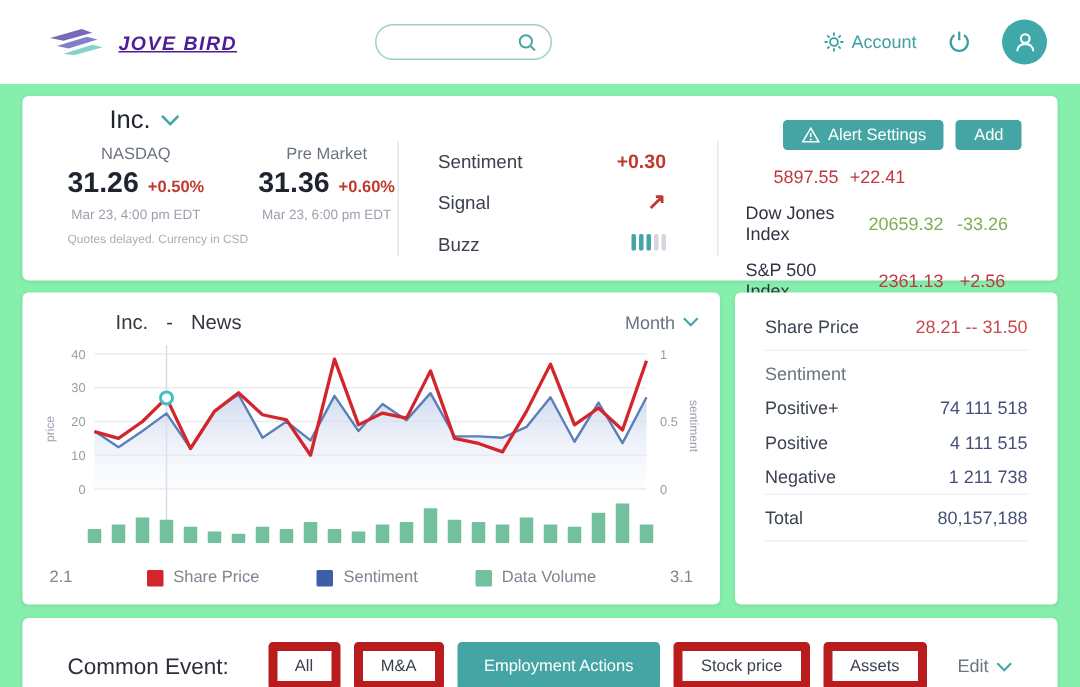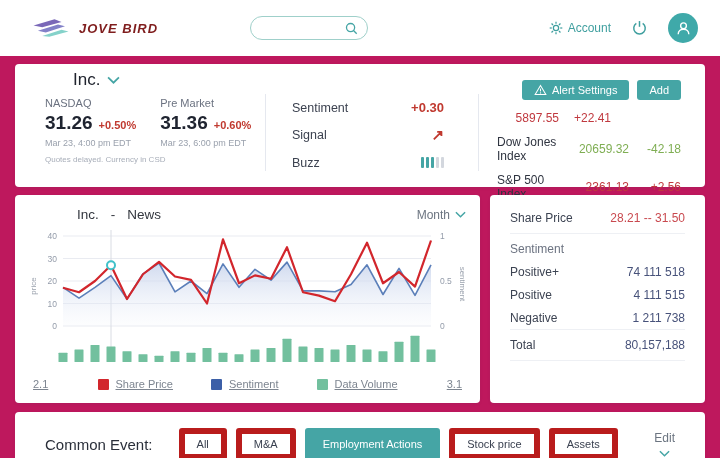--- a/index.html
+++ b/index.html
@@ -1,35 +1,35 @@
 <!DOCTYPE html>
 <html><head>
 <meta charset="utf-8">
 <style>
   html,body{margin:0;padding:0;}
   body{width:720px;height:458px;overflow:hidden;background:#fff;
        font-family:"Liberation Sans", sans-serif;-webkit-font-smoothing:antialiased;color:#333;}
   
   .topbar{height:56px;display:flex;align-items:center;padding:0 22px;box-sizing:border-box;background:#fff;}
   .logo{display:flex;align-items:center;gap:7px;margin-left:8px;}
-  .brand{font-weight:bold;font-style:italic;font-size:13px;letter-spacing:1px;color:#7f1d1d;}
+  .brand{font-weight:bold;font-style:italic;font-size:13px;letter-spacing:1px;color:#4c1d95;text-decoration:underline;}
   .search{margin-left:92px;width:118px;height:24px;border:1px solid #9fd0ca;border-radius:13px;
           display:flex;align-items:center;padding:0 9px;box-sizing:border-box;background:#fff;}
   .search input{border:none;outline:none;flex:1;min-width:0;font-size:11px;background:transparent;color:#444;}
   .top-right{margin-left:auto;display:flex;align-items:center;gap:20px;text-align:right;}
   .account{display:flex;align-items:center;gap:5px;color:#3f9f9f;font-size:12px;cursor:pointer;}
   .avatar{width:30px;height:30px;border-radius:50%;background:#3fa9a9;display:flex;align-items:center;justify-content:center;}
   
-  .content{background:#be185d;height:402px;box-sizing:border-box;padding:8px 15px 0;}
+  .content{background:#86efac;height:402px;box-sizing:border-box;padding:8px 15px 0;}
   .card{background:#fff;border-radius:4px;box-shadow:0 1px 3px rgba(40,60,90,.10);}
   
   .summary{height:123px;display:flex;margin-bottom:8px;box-sizing:border-box;padding-top:6px;}
   .col1{width:250px;}
   .company-row{margin-left:58px;display:flex;align-items:center;gap:7px;font-size:17px;color:#20242e;cursor:pointer;}
-  .quotes{display:flex;gap:24px;margin:7px 0 0 30px;}
+  .quotes{display:flex;gap:36px;margin:7px 0 0 30px;text-align:center;}
   .quote .ex{font-size:11px;color:#6b7280;}
   .price-row{margin-top:3px;display:flex;align-items:baseline;gap:6px;}
   .big{font-size:19px;font-weight:bold;color:#1f2430;}
   .chg{font-size:11px;color:#c0392f;font-weight:bold;}
   .time{font-size:9px;color:#9aa1ad;margin-top:4px;}
   .footnote{margin:7px 0 0 30px;font-size:8px;color:#a8aeb9;}
   .vdiv{width:1px;background:#e5e8ef;margin:24px 0 16px;}
   .col2{width:212px;box-sizing:border-box;padding:30px 34px 0 26px;}
   .sigrow{display:flex;justify-content:space-between;align-items:center;margin-bottom:12px;}
   .siglab{font-size:12.5px;color:#3c4250;}
@@ -37,29 +37,29 @@
   .buzz i{display:inline-block;width:3px;height:11px;background:#d3d7de;margin-left:2px;border-radius:1px;}
   .buzz i.on{background:#45a5a5;}
   .sigarrow{font-size:15px;font-weight:bold;color:#c0392f;line-height:1;}
   .col3{flex:1;box-sizing:border-box;padding:10px 24px 0 18px;}
   .btn-row{display:flex;justify-content:flex-end;gap:8px;margin-bottom:11px;}
   .btn{background:#45a5a5;color:#fff;border:none;font-size:11px;padding:4px 12px;border-radius:3px;
        display:flex;align-items:flex-end;gap:5px;cursor:pointer;font-family:inherit;}
   .idxrow{display:flex;align-items:center;font-size:12px;margin-bottom:10px;}
   .idxname{flex:1;color:#2f3440;}
   .idxval{width:62px;text-align:right;}
-  .idxchg{width:52px;text-align:right;}
+  .idxchg{width:52px;text-align:center;}
   .up{color:#c0393f;} .down{color:#7fae53;}
   
   .row2{display:flex;gap:10px;height:208px;}
   .news{width:465px;box-sizing:border-box;padding:10px 14px 4px;}
   .news-head{display:flex;align-items:center;margin:2px 0 2px;}
   .news-title{margin-left:48px;display:flex;gap:12px;font-size:13.5px;color:#33373f;}
   .period{margin-left:auto;display:flex;align-items:center;gap:5px;font-size:12px;color:#6b7480;cursor:pointer;}
-  .legend-row{display:flex;align-items:flex-start;font-size:11px;color:#7d8590;padding:0 4px;text-decoration:underline;}
+  .legend-row{display:flex;align-items:flex-start;font-size:11px;color:#7d8590;padding:0 4px;}
   .leg{flex:1;display:flex;justify-content:center;gap:38px;}
   .leg-item{display:flex;align-items:center;gap:7px;cursor:pointer;}
   .swatch{width:11px;height:11px;display:inline-block;border-radius:1px;}
   .tick{font-size:8.5px;fill:#949caa;}
   .axlab{font-size:8px;fill:#9aa1ad;}
   
   .stats{flex:1;box-sizing:border-box;padding:8px 20px 0;font-size:12px;}
   .srow{display:flex;justify-content:space-between;align-items:center;padding:8px 0;}
   .srow .lab{color:#3c4352;}
   .srow .val{color:#47527a;text-align:right;}
@@ -67,21 +67,21 @@
   .hr{border-top:1px solid #eef0f4;}
   .shead{color:#6b7280;padding:8px 0 4px;}
   .srow.small{padding:4.5px 0;}
   
   .events{margin-top:9px;height:64px;display:flex;align-items:center;padding:0 30px;box-sizing:border-box;}
   .ev-label{font-size:15px;color:#2a2f3a;}
   .chips{display:flex;gap:9px;margin-left:26px;}
   .chip{border:6px solid #b91c1c;background:#fff;color:#3a4150;font-size:11px;padding:4px 12px;
         border-radius:3px;cursor:pointer;font-family:inherit;white-space:nowrap;}
   .chip.active{background:#45a5a5;border-color:#45a5a5;color:#fff;}
-  .edit{margin-left:auto;display:flex;align-items:center;gap:5px;font-size:12px;color:#6b7480;cursor:pointer;flex-direction:column;}
+  .edit{margin-left:auto;display:flex;align-items:center;gap:5px;font-size:12px;color:#6b7480;cursor:pointer;}
 </style>
 </head>
 <body>
 
 <div class="topbar">
   <div class="logo">
     <svg width="42" height="24" viewBox="0 0 48 24">
       <polygon points="4,9 28,2 36,5 14,11" fill="#7a68b8"></polygon>
       <polygon points="9,15 32,8 40,10 18,17" fill="#8280c8"></polygon>
       <polygon points="14,21 36,14 44,16 22,22" fill="#85d2ca"></polygon>
@@ -185,21 +185,21 @@
           <span>Add</span>
         </button>
       </div>
       <div class="idxrow">
         <span class="idxval up">5897.55</span>
         <span class="idxchg up">+22.41</span>
       </div>
       <div class="idxrow">
         <span class="idxname">Dow Jones Index</span>
         <span class="idxval down">20659.32</span>
-        <span class="idxchg down">-42.18</span>
+        <span class="idxchg down">-33.26</span>
       </div>
       <div class="idxrow">
         <span class="idxname">S&amp;P 500 Index</span>
         <span class="idxval up">2361.13</span>
         <span class="idxchg up">+2.56</span>
       </div>
     </div>
   </div>
 
   <div class="row2">

